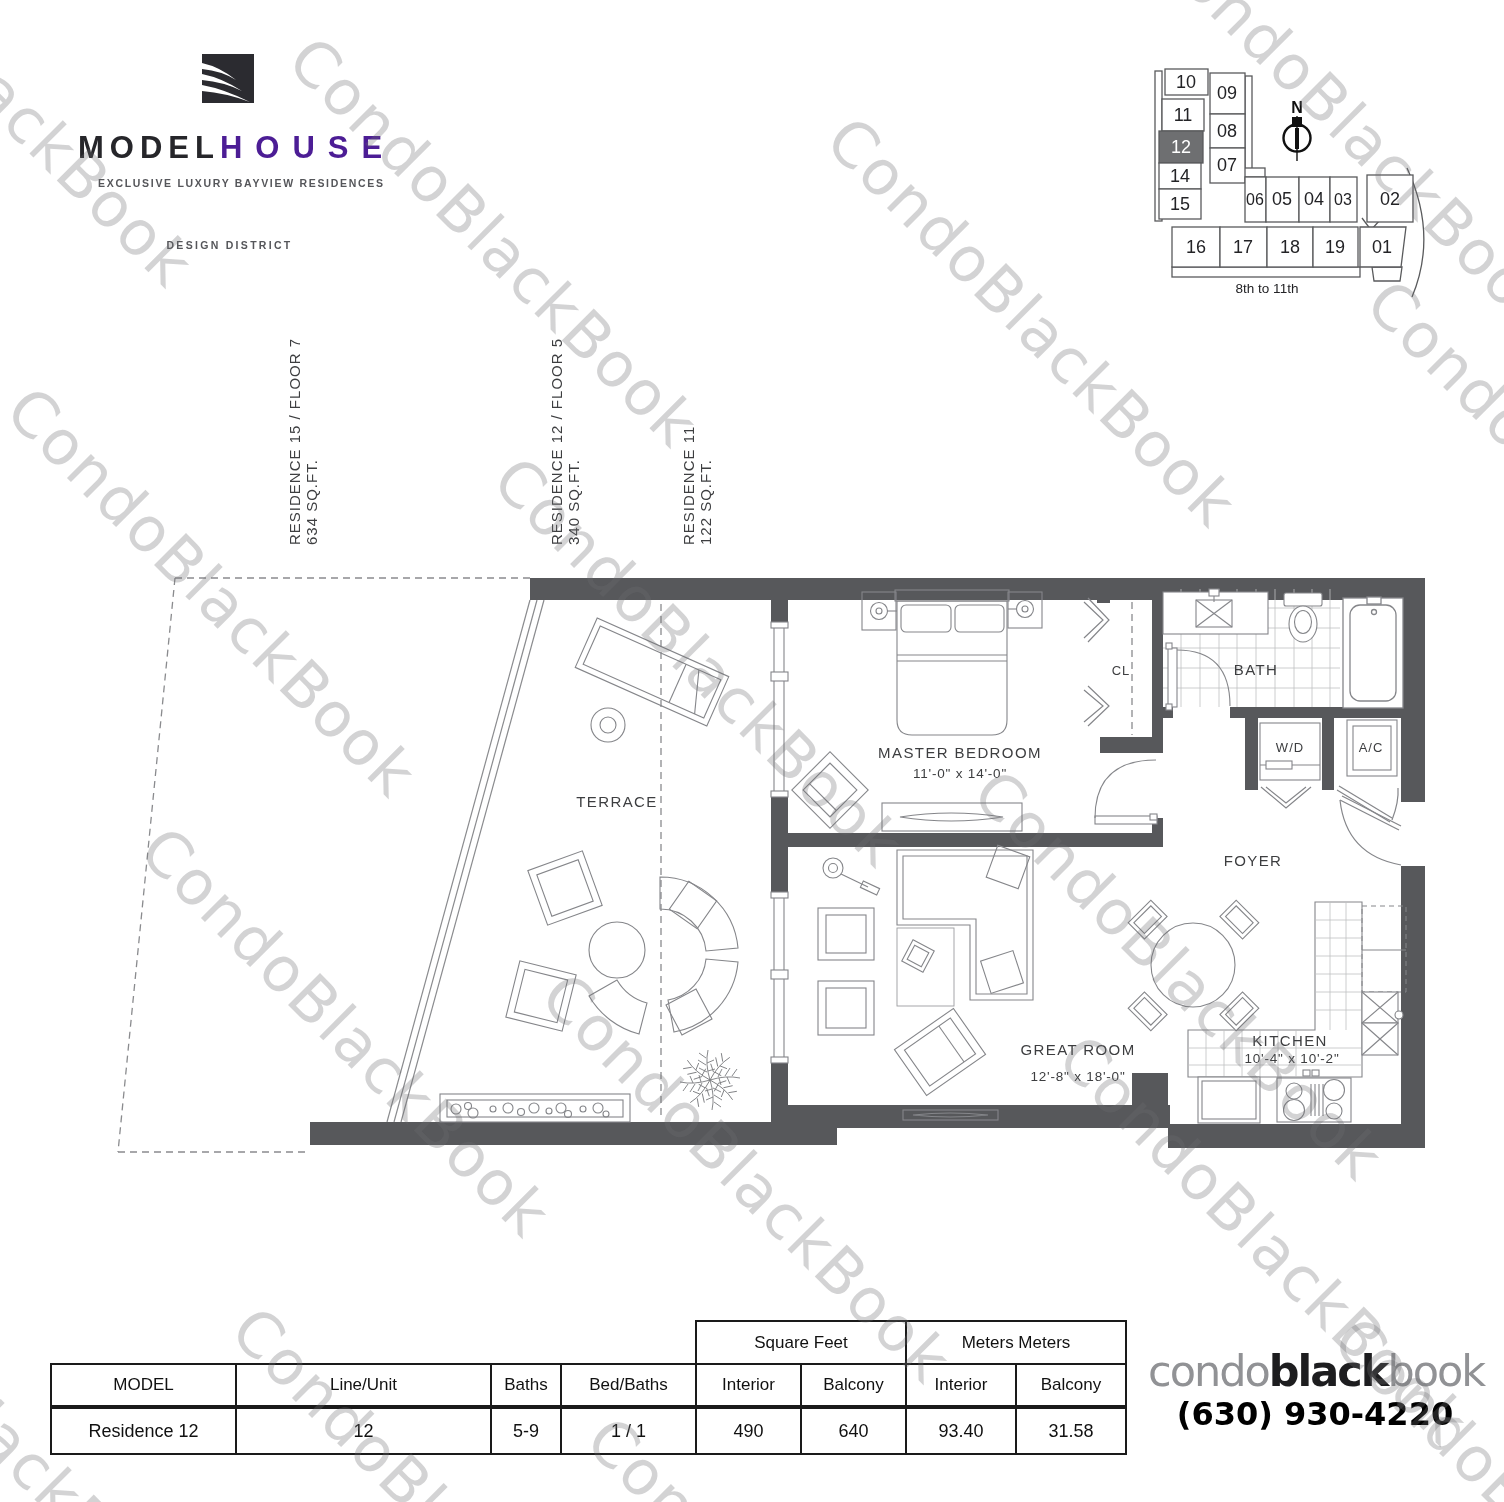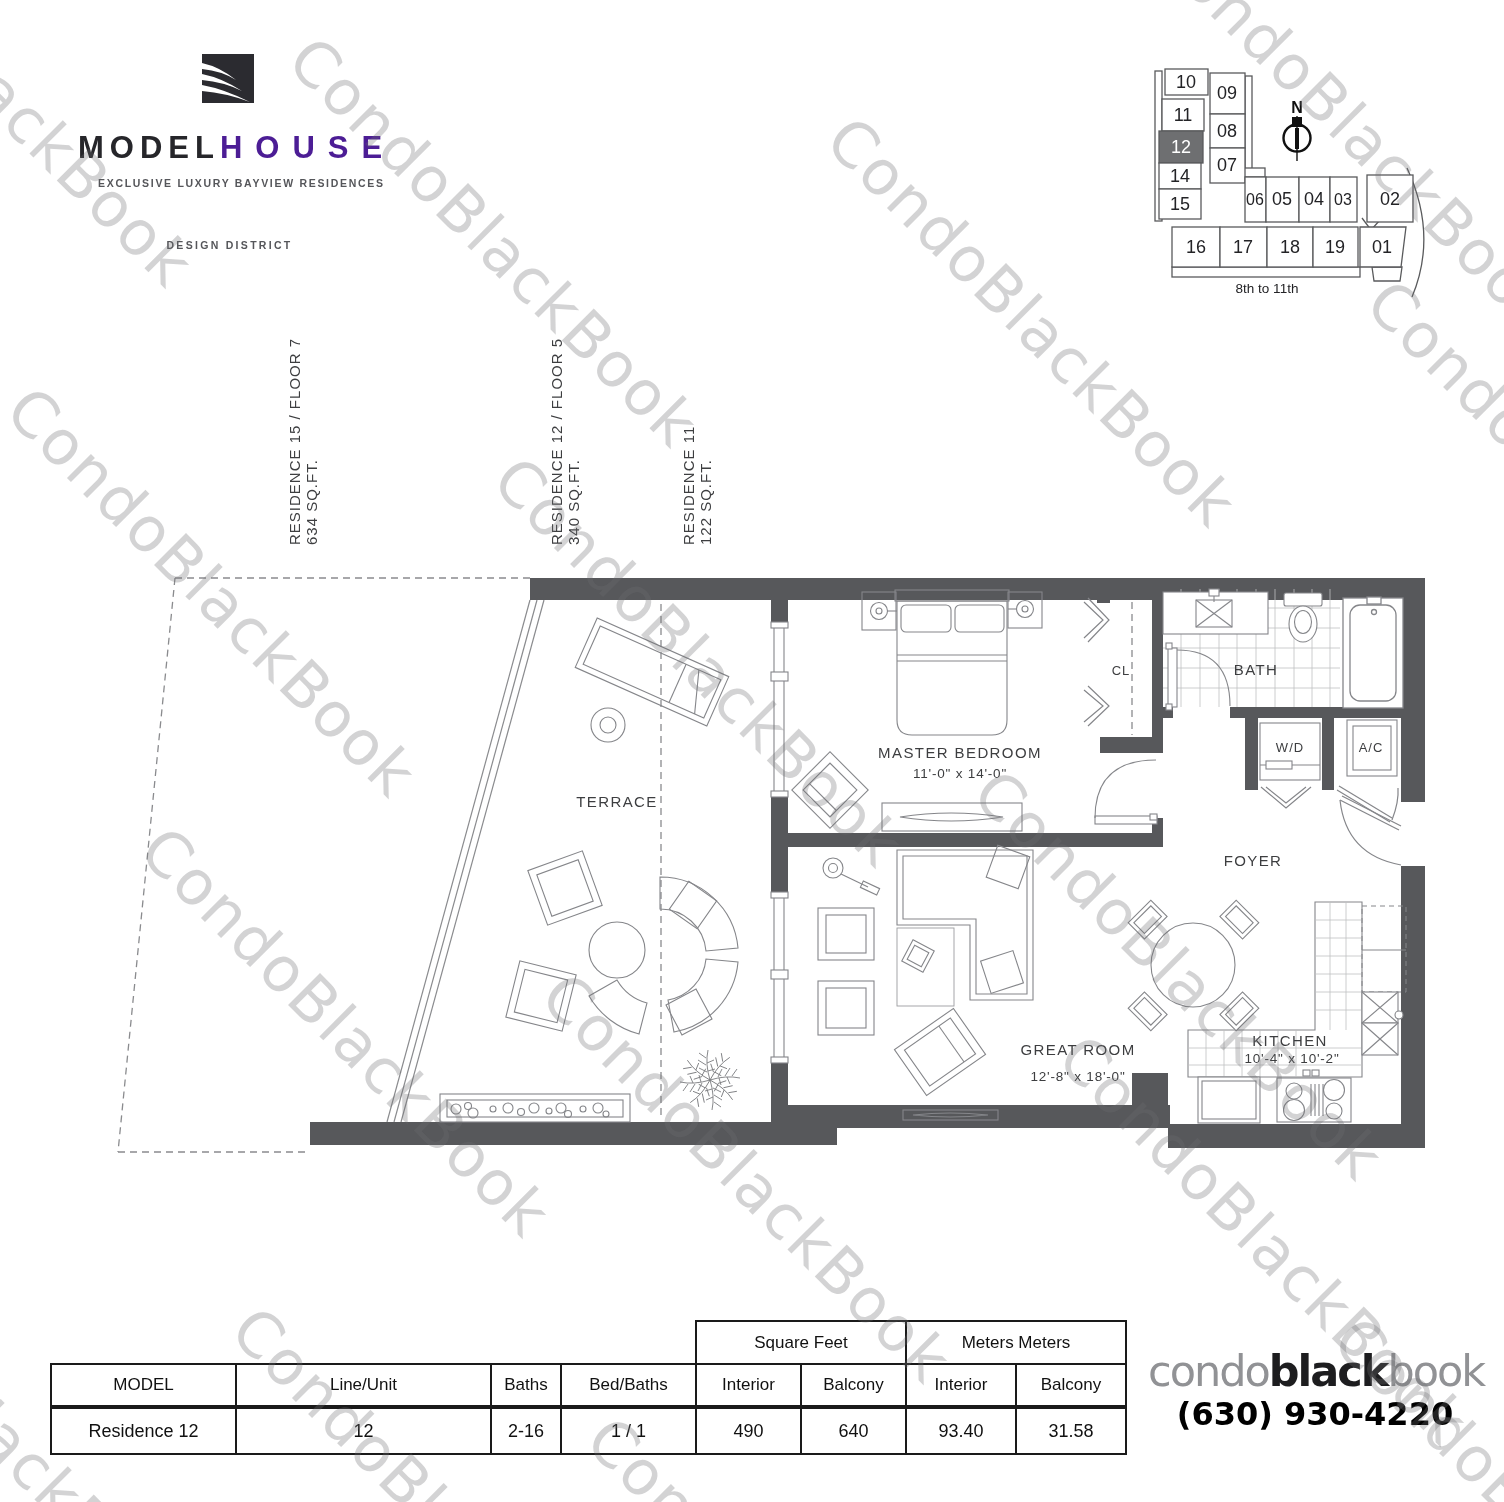--- a/index.html
+++ b/index.html
@@ -575,21 +575,21 @@
       <td class="b">Baths</td>
       <td class="b">Bed/Baths</td>
       <td class="b">Interior</td>
       <td class="b">Balcony</td>
       <td class="b">Interior</td>
       <td class="b">Balcony</td>
     </tr>
     <tr class="dr">
       <td class="b">Residence 12</td>
       <td class="b">12</td>
-      <td class="b">2-16</td>
+      <td class="b">5-9</td>
       <td class="b">1 / 1</td>
       <td class="b">490</td>
       <td class="b">640</td>
       <td class="b">93.40</td>
       <td class="b">31.58</td>
     </tr>
   </tbody>
     </table>
 
   <div class="footer-brand">

